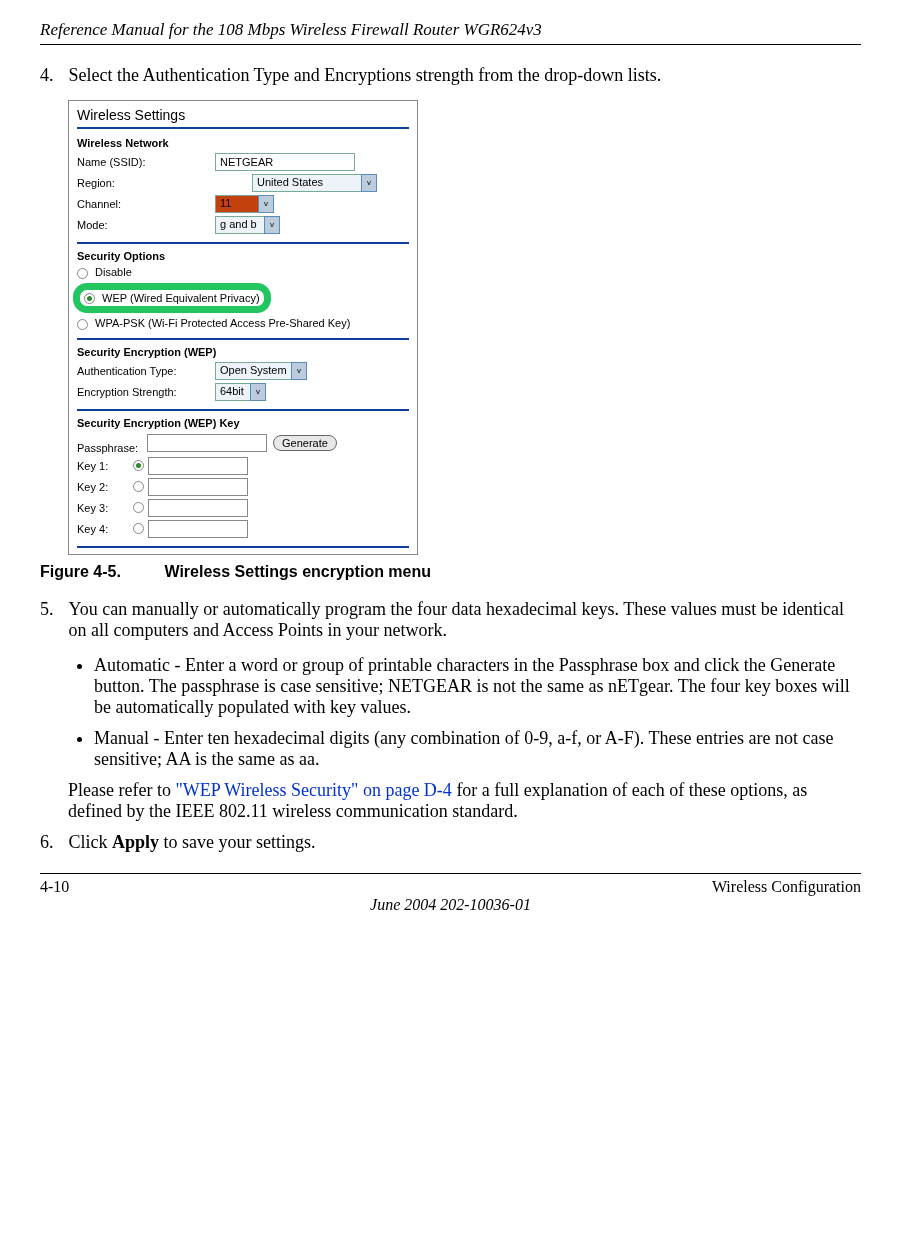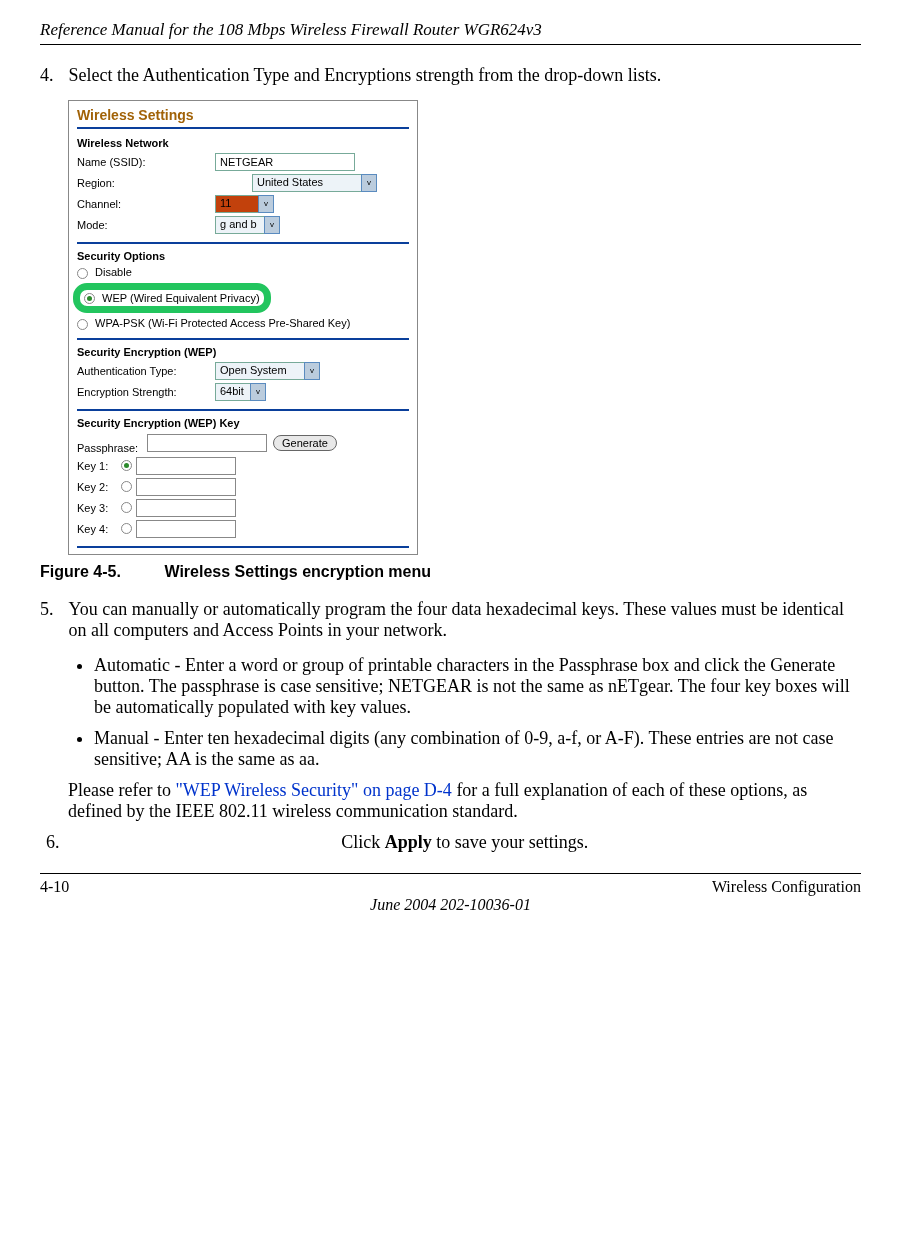--- a/index.html
+++ b/index.html
@@ -15,36 +15,36 @@
 .bullet-list { margin-left: 54px; margin-top: 10px; }
 .bullet-list li { margin-bottom: 10px; list-style-type: disc; }
 .sub-text { margin-left: 28px; margin-top: 10px; }
 .link { color: #0033cc; }
 .bold { font-weight: bold; }
 .footer-line { border-top:1px solid #000; margin-top: 20px; padding-top:4px; display:flex; justify-content:space-between; font-size:16px; }
 .footer-date { text-align:center; font-style: italic; font-size:16px; }
 
 
 .ui { width: 350px; background:#fff; border:1px solid #888; font-family: Arial, sans-serif; font-size: 11px; color:#000; }
-.ui-title { color:#a16207; font-weight:bold; font-size:14px; padding:6px 8px 4px; }
+.ui-title { color:#000000; font-weight:normal; font-size:14px; padding:6px 8px 4px; }
 .ui-hr { border:none; border-top:2px solid #0a3f9b; margin:0 8px 8px; }
 .ui-hr-thin { border:none; border-top:2px solid #0a3f9b; margin:8px 8px 6px; }
 .ui-sec { padding:0 8px; }
 .ui-sec-head { font-weight:bold; margin:6px 0 4px; }
 .ui-row { display:flex; align-items:center; margin:3px 0; }
 .ui-label { width:138px; }
 .ui-input { border:1px solid #7a9; background:#fff; height:18px; padding:1px 4px; font-size:11px; }
 .ui-input.name { width:140px; }
 .ui-select-arrow { display:inline-block; width:16px; height:18px; background:#bcd; border:1px solid #5a8bbf; margin-left:-1px; vertical-align:middle; text-align:center; font-size:8px; line-height:16px; color:#000; }
 .sec-opt { margin:2px 0 2px 0; }
 .radio { display:inline-block; width:11px; height:11px; border:1px solid #888; border-radius:50%; vertical-align:middle; margin-right:4px; position:relative; }
 .radio.sel::after { content:""; position:absolute; width:5px; height:5px; background:#2c8a2c; border-radius:50%; top:2px; left:2px; }
 .highlight-box { border:7px solid #22c55e; border-radius:14px; padding:2px 4px; margin:2px -4px; display:inline-block; }
 .ui-key-row { display:flex; align-items:center; margin:3px 0; }
-.ui-key-label { width:44px; }
+.ui-key-label { width:56px; }
 .ui-key-input { border:1px solid #888; background:#fff; height:18px; width:100px; }
 .ui-pass-input { border:1px solid #888; background:#fff; height:18px; width:120px; margin-right:6px; }
 .ui-btn { border:1px solid #666; border-radius:8px; background:#e8e8e8; padding:1px 8px; font-size:11px; cursor:pointer; }
 .ui-btn-row { text-align:center; padding:8px 0; }
 </style>
 </head>
 <body>
 
 <div class="header-title">Reference Manual for the 108 Mbps Wireless Firewall Router WGR624v3</div>
 <hr>
@@ -103,21 +103,21 @@
         <span class="radio"></span>
         <span>WPA-PSK (Wi-Fi Protected Access Pre-Shared Key)</span>
       </div>
     </div>
     <hr class="ui-hr-thin">
     <div class="ui-sec">
       <div class="ui-sec-head">Security Encryption (WEP)</div>
       <div class="ui-row">
         <span class="ui-label">Authentication Type:</span>
         <span style="display:inline-flex;">
-          <span class="ui-input" style="width:90px; background:#edf3f8;">Open System</span>
+          <span class="ui-input" style="width:77px; background:#edf3f8;">Open System</span>
           <span class="ui-select-arrow">v</span>
         </span>
       </div>
       <div class="ui-row">
         <span class="ui-label">Encryption Strength:</span>
         <span style="display:inline-flex;">
           <span class="ui-input" style="width:36px; background:#edf3f8;">64bit</span>
           <span class="ui-select-arrow">v</span>
         </span>
       </div>
@@ -169,21 +169,21 @@
   <li>Automatic - Enter a word or group of printable characters in the Passphrase box and click the Generate button. The passphrase is case sensitive; NETGEAR is not the same as nETgear. The four key boxes will be automatically populated with key values.</li>
   <li>
     <span>Manual - Enter ten hexadecimal digits (any combination of 0-9, a-f, or A-F). These entries are not case sensitive; AA is the same as aa.</span><br>
   </li>
 </ul>
 
 <div class="sub-text">
   <span>Please refer to </span><span class="link">"WEP Wireless Security" on page D-4</span><span> for a full explanation of each of these options, as defined by the IEEE 802.11 wireless communication standard.</span>
 </div>
 
-<div class="step" style="margin-top:10px;text-align:center;">
+<div class="step" style="margin-top:10px;">
   <span class="step-num">6.</span>
   <span class="step-text">
     <span>Click </span><span class="bold">Apply</span><span> to save your settings.</span>
   </span>
 </div>
 
 <div class="footer-line">
   <span>4-10</span>
   <span>Wireless Configuration</span>
 </div>

